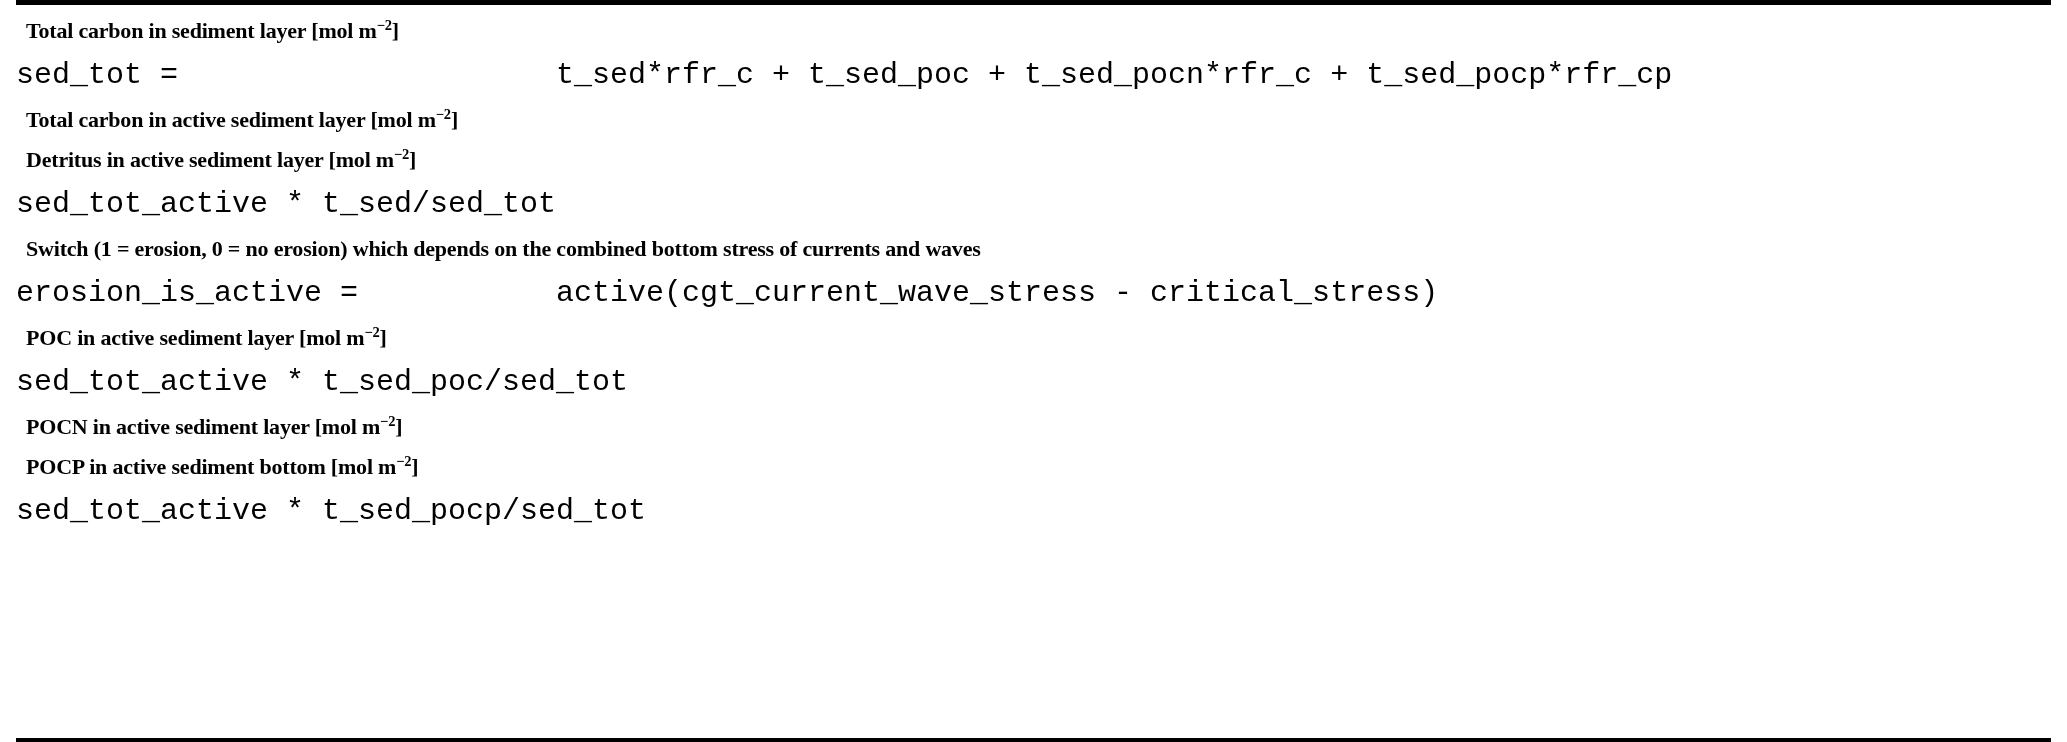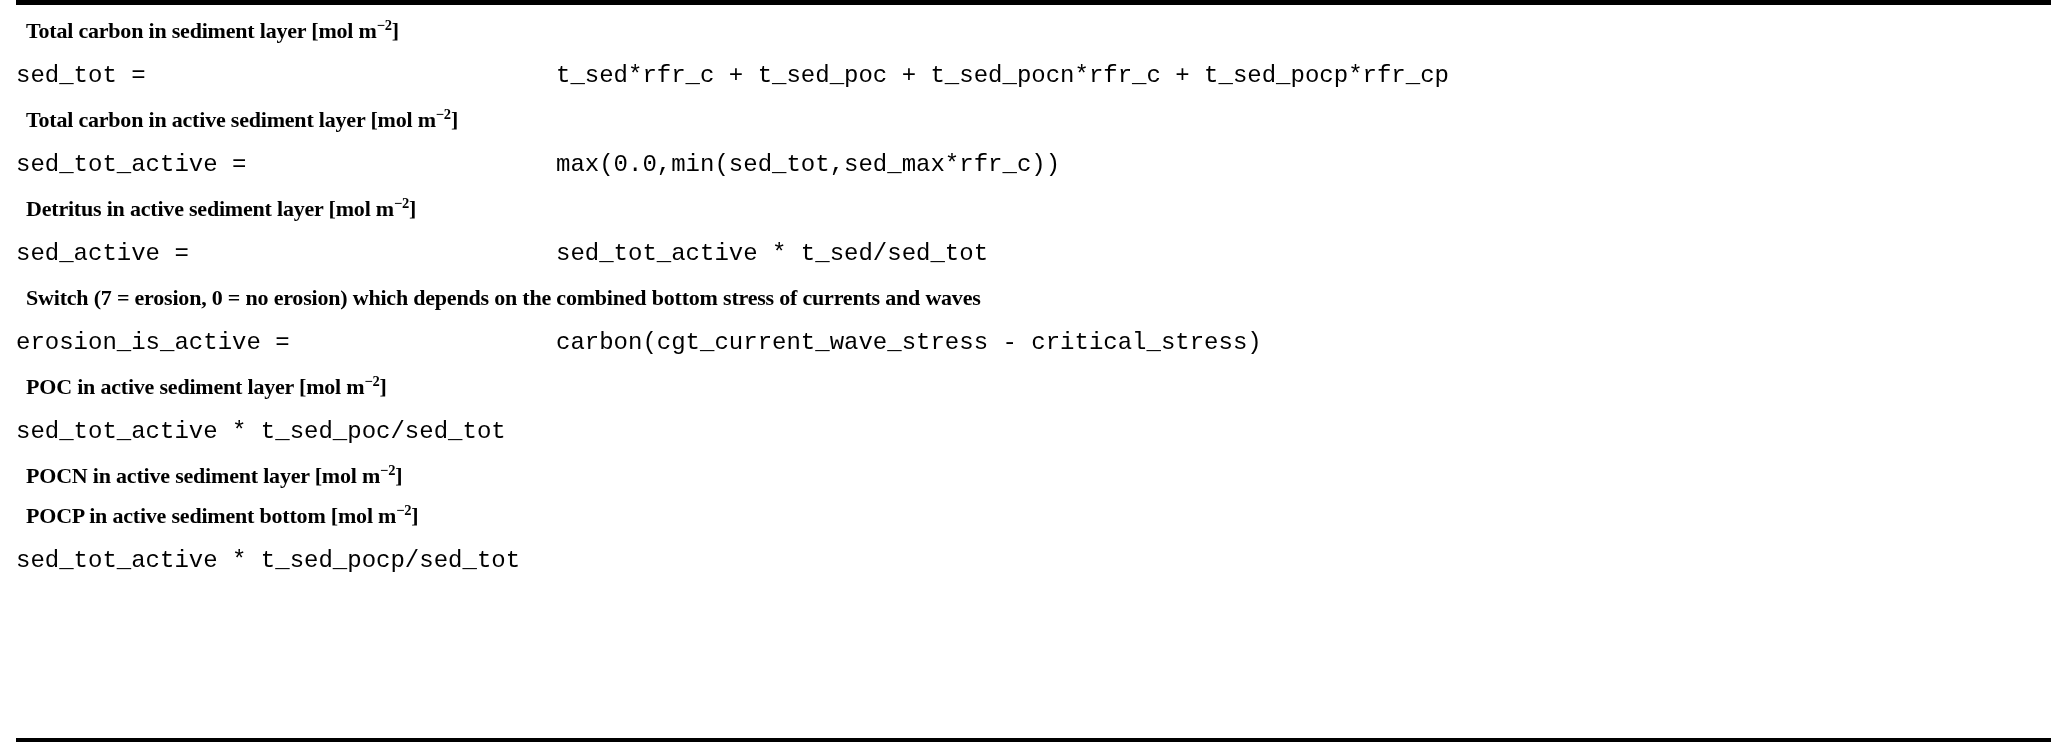--- a/index.html
+++ b/index.html
@@ -63,21 +63,21 @@
   .desc-row sup {
     font-size: 0.66em;
     vertical-align: super;
     line-height: 0;
     font-weight: bold;
   }
 
   
   .eq-row {
     font-family: "Liberation Mono", "DejaVu Sans Mono", monospace;
-    font-size: 24px;
+    font-size: 30px;
     line-height: 49px;
     white-space: pre;
     display: flex;
     align-items: flex-end;
   }
   .eq-lhs {
     flex: 0 0 auto;
     width: 540px;
     white-space: pre;
   }
@@ -90,25 +90,24 @@
 <body>
 
 <div id="table-wrap">
 
   <div class="rule rule-top"></div>
 
   <div id="rows">
       <div class="row desc-row"><span>Total carbon in sediment layer [</span><span class="unit"><span>mol m</span><sup>−2</sup></span><span>]</span></div>
       <div class="row eq-row"><span class="eq-lhs">sed_tot =</span><span class="eq-rhs">t_sed*rfr_c + t_sed_poc + t_sed_pocn*rfr_c + t_sed_pocp*rfr_cp</span></div>
       <div class="row desc-row"><span>Total carbon in active sediment layer [</span><span class="unit"><span>mol m</span><sup>−2</sup></span><span>]</span></div>
-      <div class="row eq-row"><span class="eq-lhs">sed_tot_active =</span><span class="eq-rhs">max(0.0,min(sed_tot,sed_max*rfr_c))</span></div>
       <div class="row desc-row"><span>Detritus in active sediment layer [</span><span class="unit"><span>mol m</span><sup>−2</sup></span><span>]</span></div>
-      <div class="row eq-row"><span class="eq-lhs">sed_active =</span><span class="eq-rhs">sed_tot_active * t_sed/sed_tot</span></div>
-      <div class="row desc-row"><span>Switch (7 = erosion, 0 = no erosion) which depends on the combined bottom stress of currents and waves</span></div>
-      <div class="row eq-row"><span class="eq-lhs">erosion_is_active =</span><span class="eq-rhs">carbon(cgt_current_wave_stress - critical_stress)</span></div>
+      <div class="row eq-row"><span class="eq-rhs">sed_tot_active * t_sed/sed_tot</span></div>
+      <div class="row desc-row"><span>Switch (1 = erosion, 0 = no erosion) which depends on the combined bottom stress of currents and waves</span></div>
+      <div class="row eq-row"><span class="eq-lhs">erosion_is_active =</span><span class="eq-rhs">active(cgt_current_wave_stress - critical_stress)</span></div>
       <div class="row desc-row"><span>POC in active sediment layer [</span><span class="unit"><span>mol m</span><sup>−2</sup></span><span>]</span></div>
       <div class="row eq-row"><span class="eq-rhs">sed_tot_active * t_sed_poc/sed_tot</span></div>
       <div class="row desc-row"><span>POCN in active sediment layer [</span><span class="unit"><span>mol m</span><sup>−2</sup></span><span>]</span></div>
       <div class="row eq-row"></div>
       <div class="row desc-row"><span>POCP in active sediment bottom [</span><span class="unit"><span>mol m</span><sup>−2</sup></span><span>]</span></div>
       <div class="row eq-row"><span class="eq-rhs">sed_tot_active * t_sed_pocp/sed_tot</span></div>
     </div>
 
   <div class="rule rule-bottom"></div>
 

